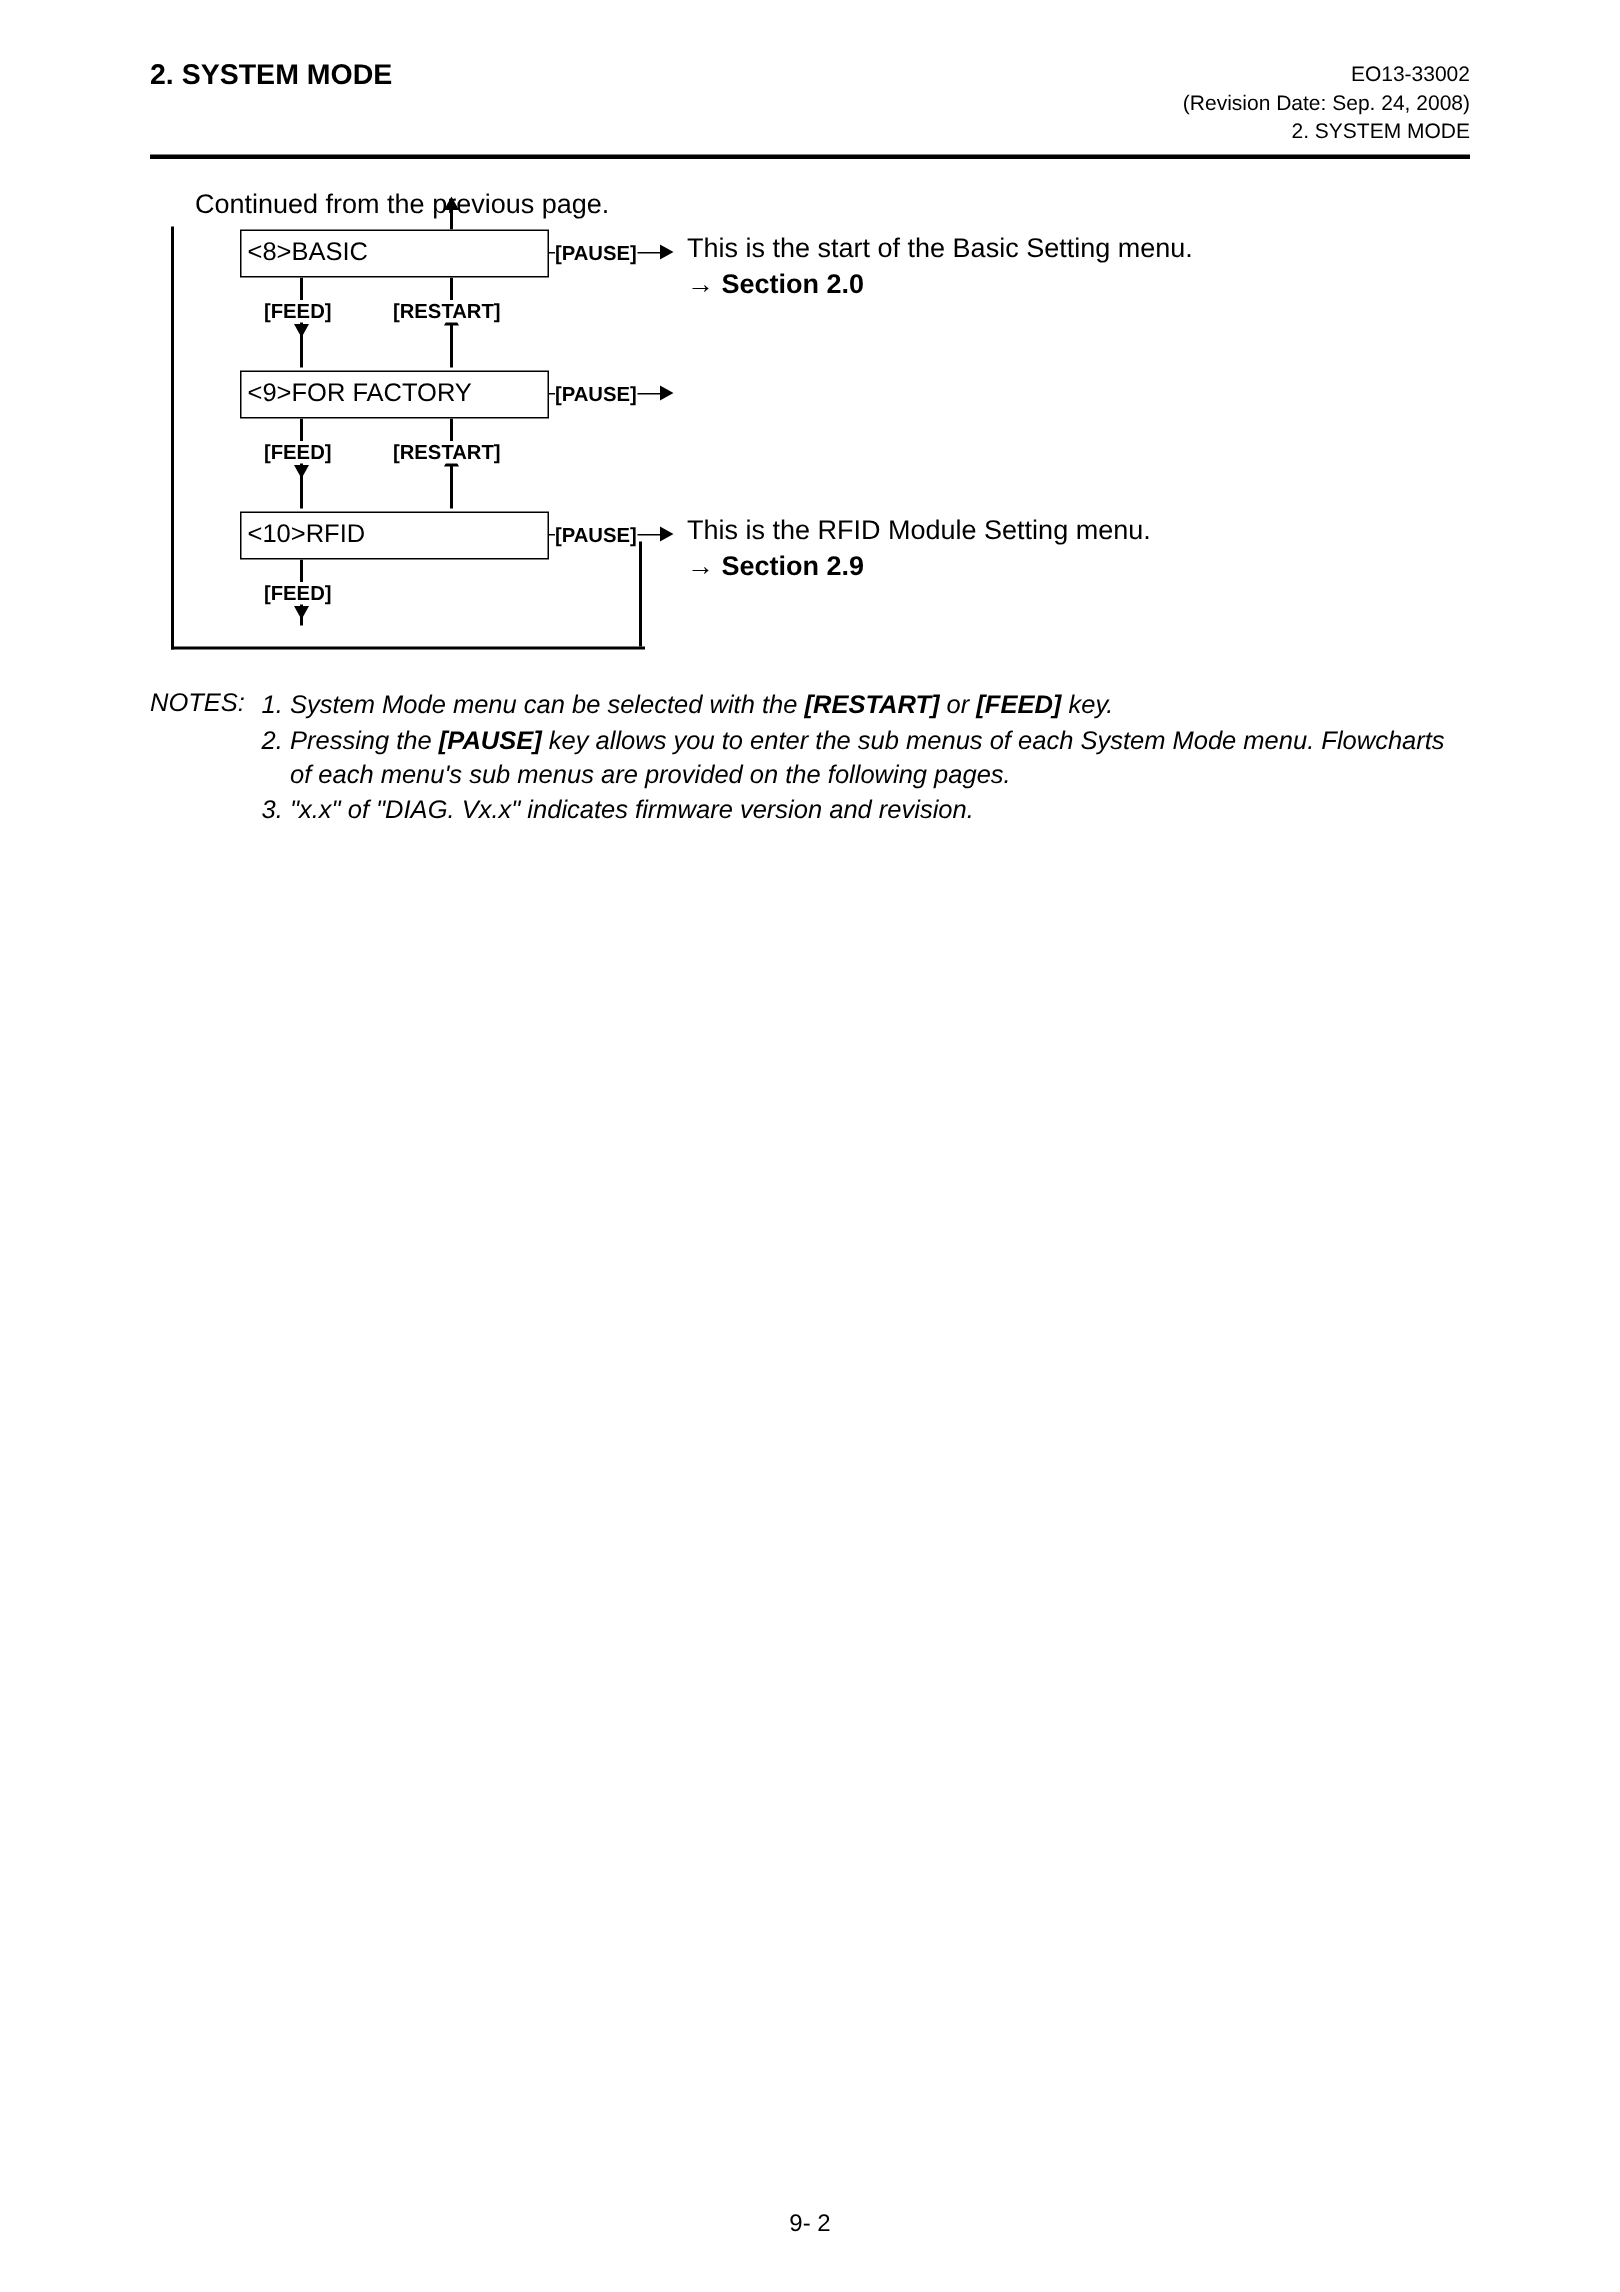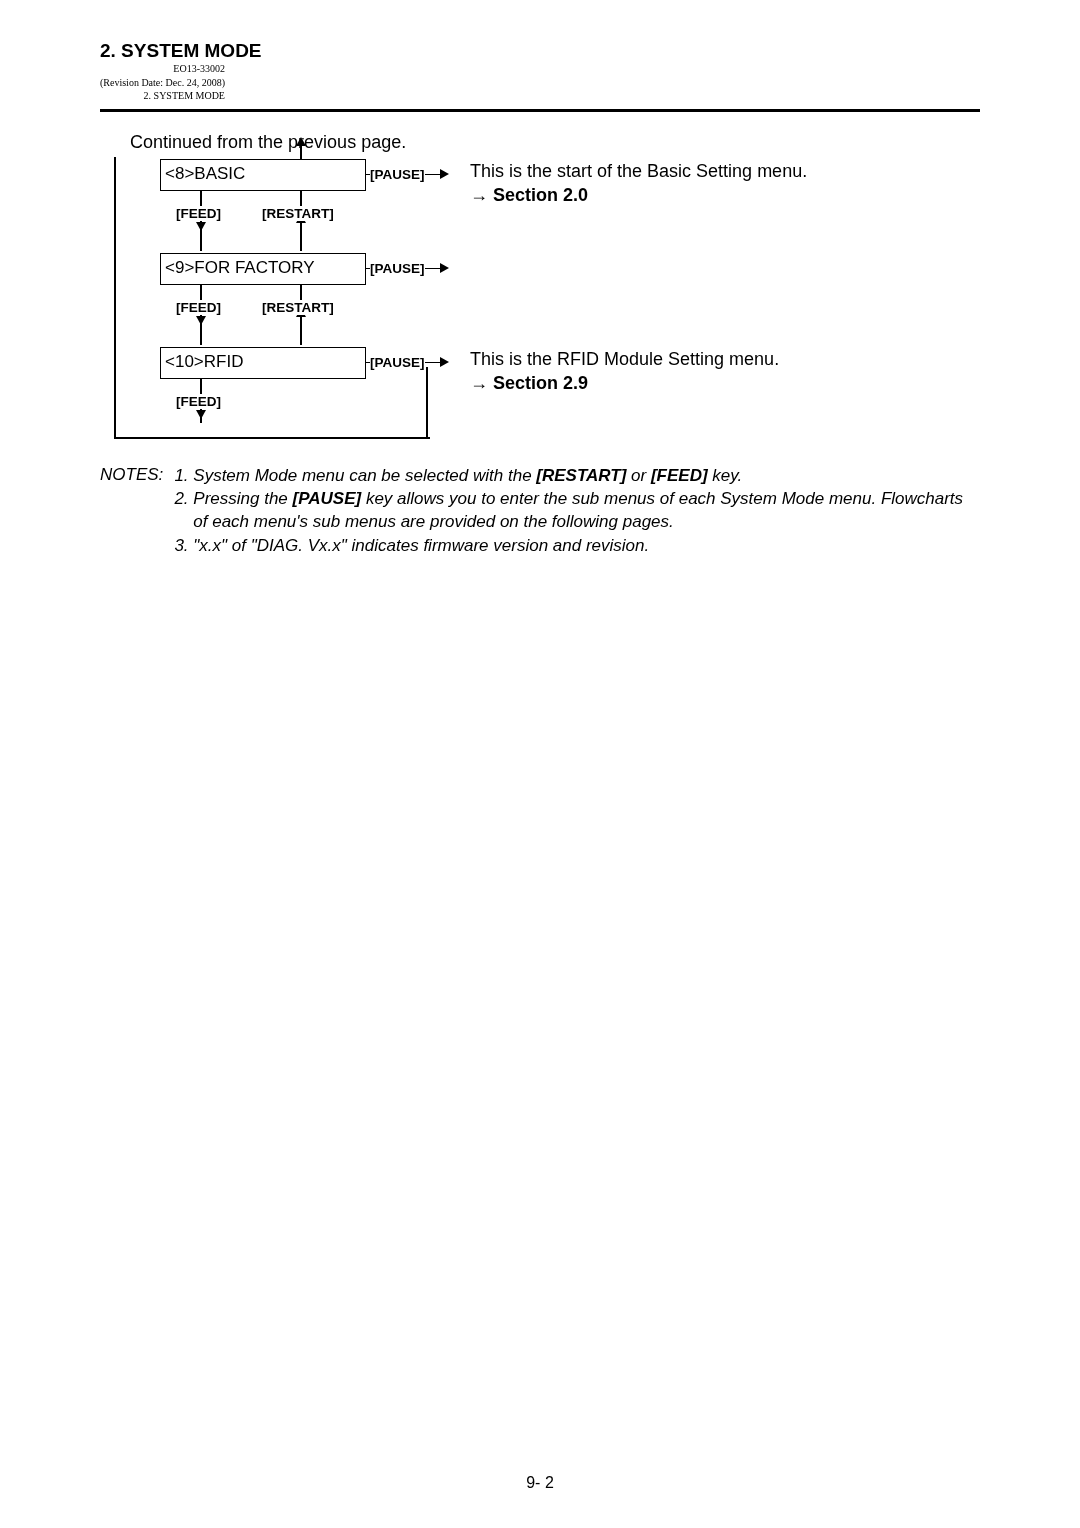--- a/index.html
+++ b/index.html
@@ -18,31 +18,29 @@
   }
   .hdr {
     width: 100%;
     border-bottom: 3px solid #000;
     padding-bottom: 6px;
   }
   .hdr-row {
     display: flex;
     justify-content: space-between;
     align-items: flex-start;
-    flex-direction: column;
   }
   .hdr-left {
     font-size: 19px;
     font-weight: bold;
   }
   .hdr-right {
     text-align: right;
-    font-size: 10px;
+    font-size: 14px;
     line-height: 1.35;
-    font-family: Liberation Serif, serif;
   }
   .content {
     margin-top: 20px;
   }
   .cont-text {
     font-size: 18px;
     margin-left: 30px;
   }
   .flow-wrap {
     position: relative;
@@ -141,21 +139,21 @@
   }
   .arrow-right {
     position:absolute;
     width:0;height:0;
     border-top:5px solid transparent;
     border-bottom:5px solid transparent;
     border-left:9px solid #000;
   }
   .desc {
     position:absolute;
-    left: 360px;
+    left: 348px;
     top: 0;
     font-size: 18px;
     line-height: 1.35;
     width: 500px;
   }
   .desc .bold { font-weight: bold; }
   .rarr { font-family: Arial; }
   .notes {
     margin-top: 30px;
     font-size: 17px;
@@ -186,21 +184,21 @@
 </style>
 </head>
 <body>
 
 <div class="page">
   <div class="hdr">
     <div class="hdr-row">
       <div class="hdr-left">2. SYSTEM MODE</div>
       <div class="hdr-right">
         <div>EO13-33002</div>
-        <div>(Revision Date: Dec. 24, 2008)</div>
+        <div>(Revision Date: Sep. 24, 2008)</div>
         <div>2. SYSTEM MODE</div>
       </div>
     </div>
   </div>
 
   <div class="content">
     <div class="cont-text">Continued from the previous page.</div>
 
     <div class="flow-wrap">
       <div class="flow">

